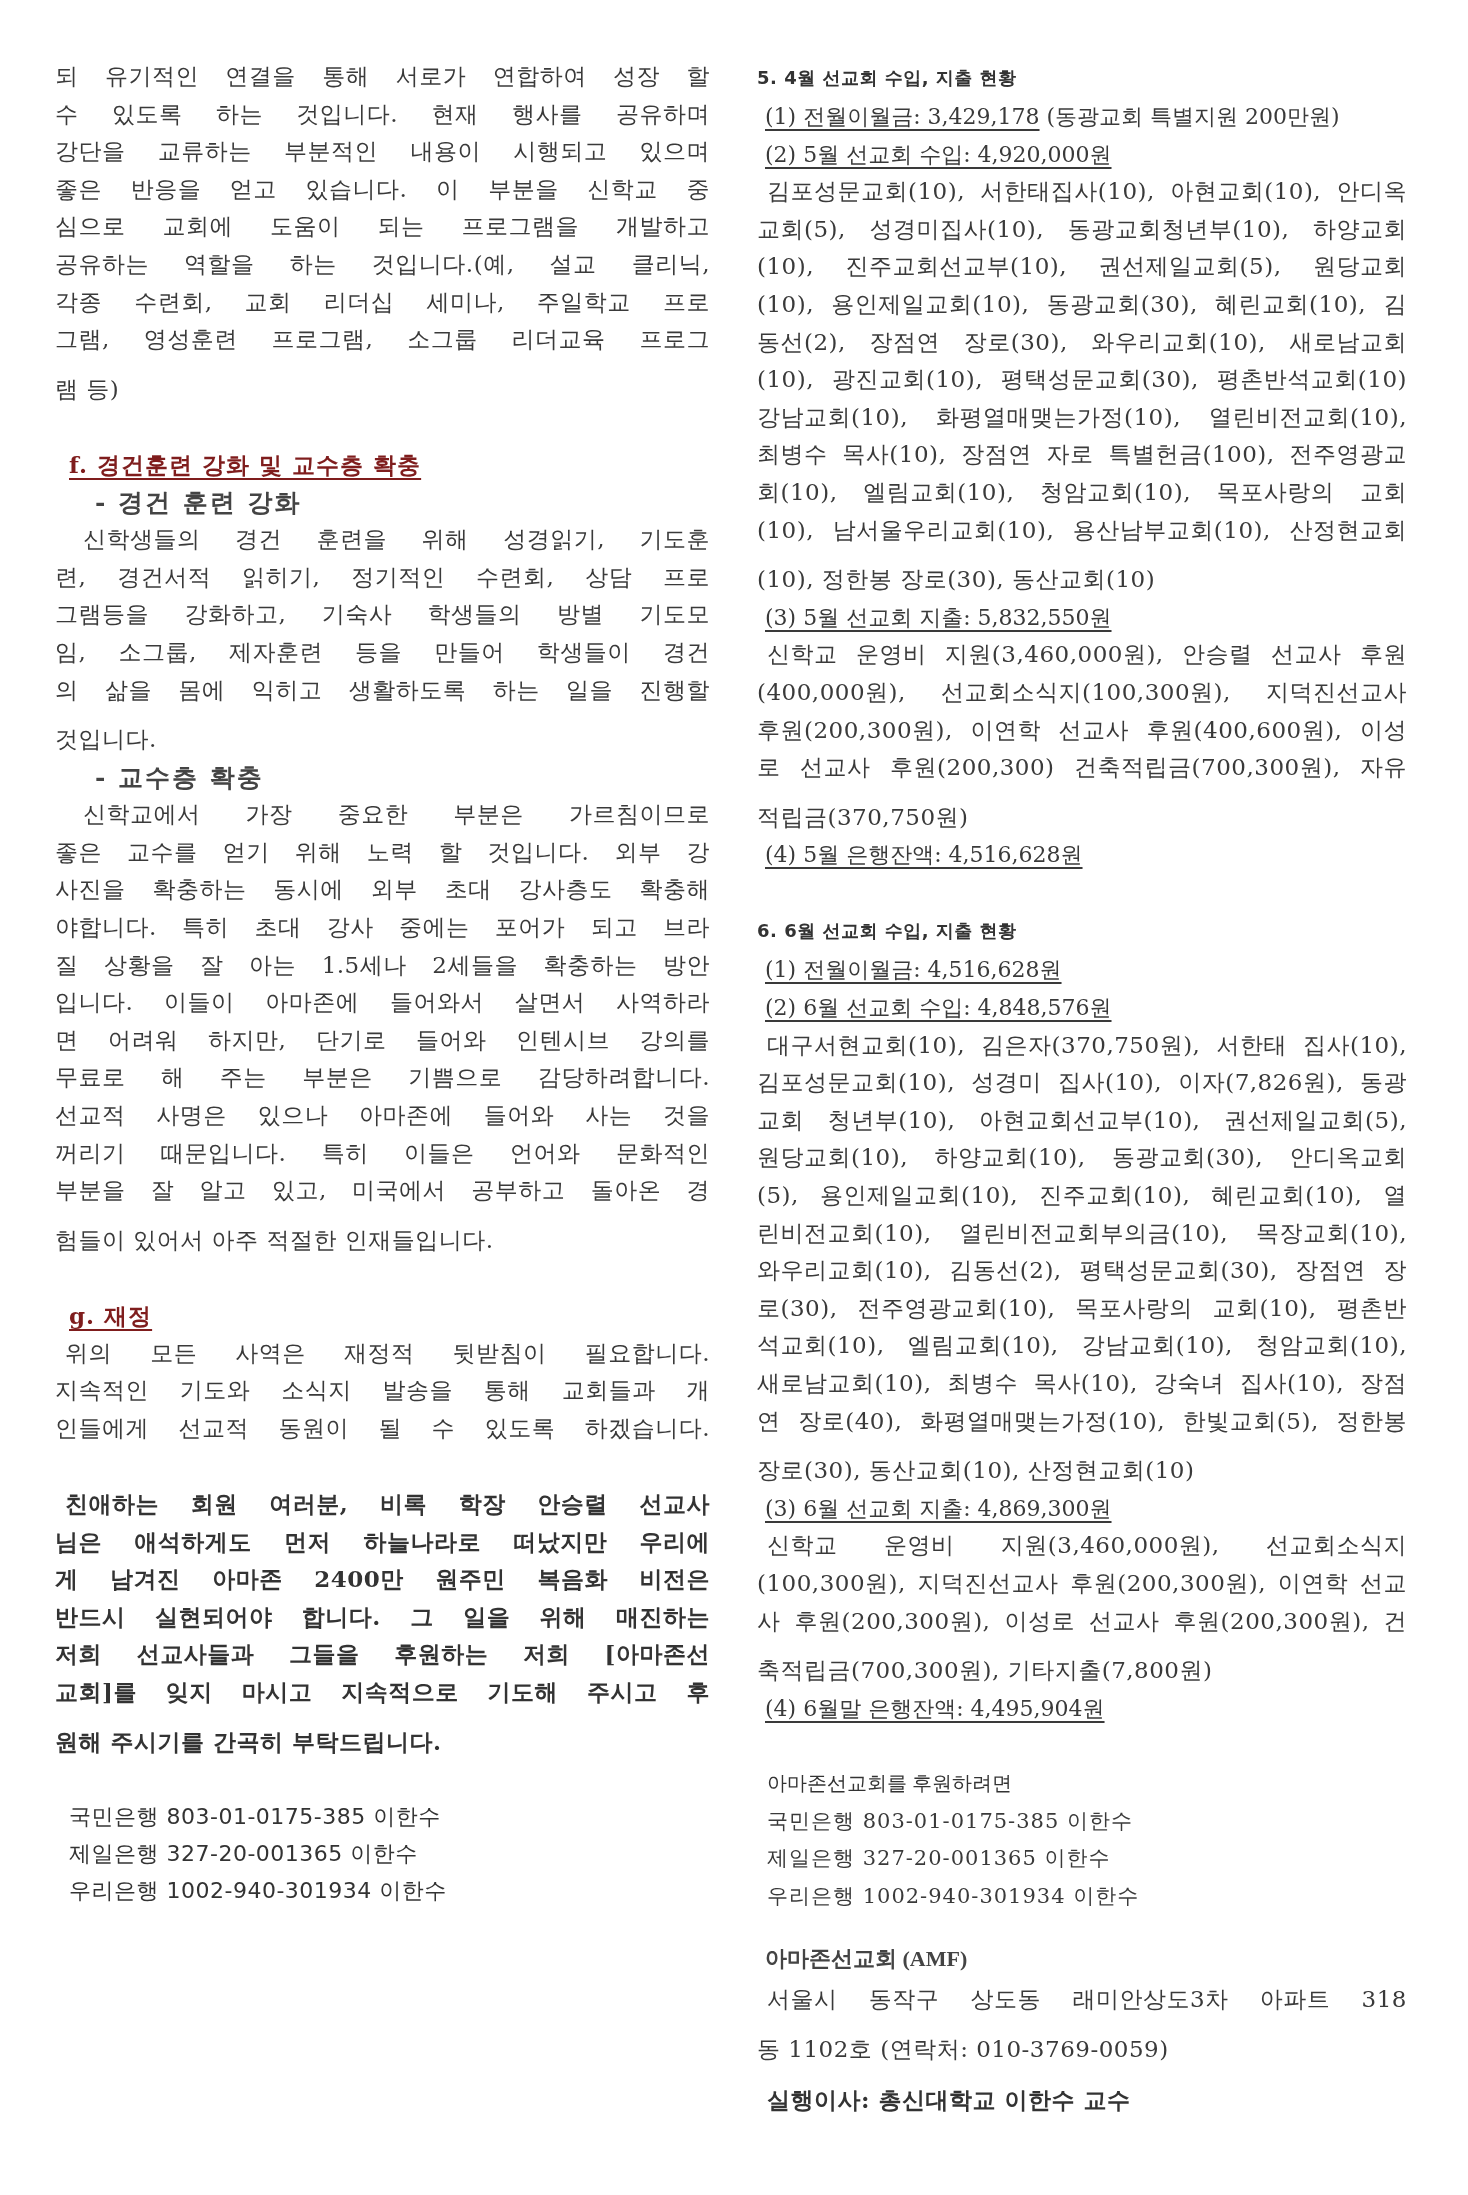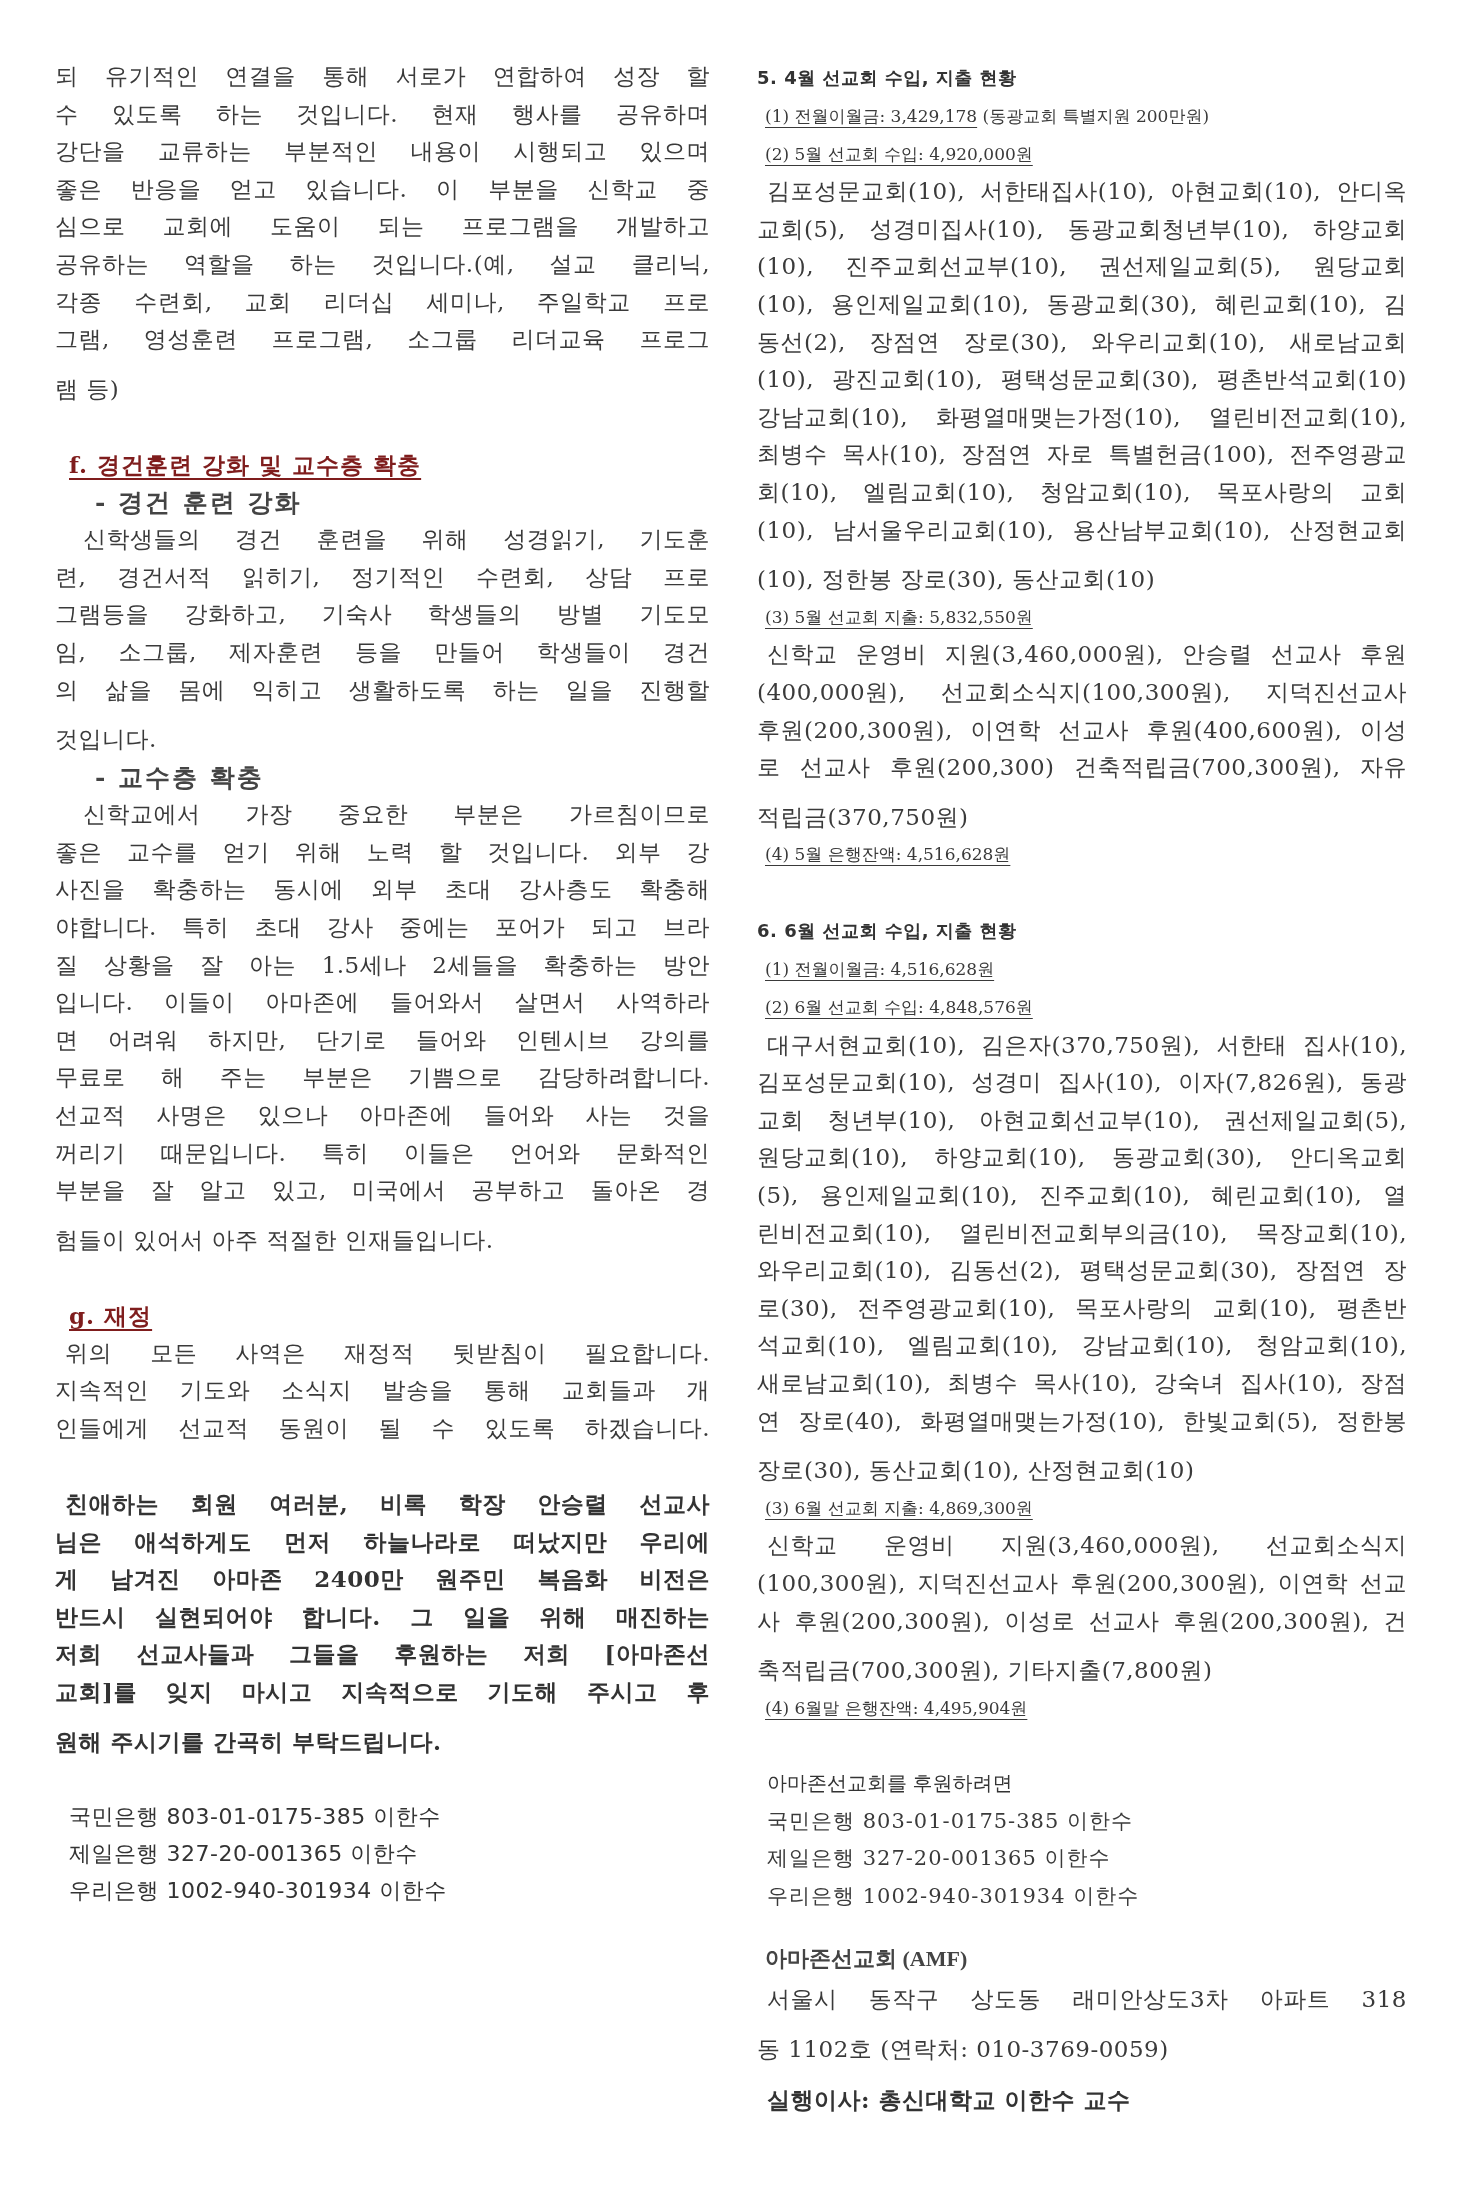--- a/index.html
+++ b/index.html
@@ -15,27 +15,27 @@
     font-size: 23px; line-height: 37.6px; white-space: nowrap;
     text-align: justify; text-align-last: justify; letter-spacing: 0.5px;
   }
   .line.last { text-align-last: left; margin-top: 12px; }
   .indent { padding-left: 28px; }
   .indent-sm { padding-left: 10px; }
   .sub-head { font-size: 25px; line-height: 37.6px; padding-left: 40px; font-weight: bold; color: #444; letter-spacing: 2px; }
   .sec-head { font-size: 23px; line-height: 37.6px; text-decoration: underline; font-weight: bold; color: #7f1d1d; padding-left: 14px; text-underline-offset: 5px; letter-spacing: 1px;}
   .h-title { font-family: "DejaVu Sans", "Liberation Sans", sans-serif; font-weight: bold; font-size: 18px; line-height: 40px; color: #333; letter-spacing: 0.5px; }
   .u { text-decoration: underline; text-underline-offset: 5px; }
-  .item-head { font-size: 17px; line-height: 37.6px; padding-left: 8px; white-space: nowrap; }
+  .item-head { font-size: 22px; line-height: 37.6px; padding-left: 8px; white-space: nowrap; }
   .gap { height: 37.6px; }
   .gap-sm { height: 22px; }
   .bold { font-weight: bold; color: #333; }
   .hand { font-family: "DejaVu Sans", "Liberation Sans", sans-serif; font-size: 22px; line-height: 37px; padding-left: 14px; color: #333; white-space: nowrap; letter-spacing: 0.5px; }
   .bank { font-size: 21px; line-height: 37.6px; padding-left: 10px; white-space: nowrap; letter-spacing: 1px; }
-  .bank-title { font-family: Liberation Sans, sans-serif; font-size: 20px; line-height: 37.6px; padding-left: 10px; color: #333; }
+  .bank-title { font-family: Liberation Serif, serif; font-size: 20px; line-height: 37.6px; padding-left: 10px; color: #333; }
   .org-title { font-family: Liberation Serif, serif; font-weight: bold; font-size: 22px; line-height: 44px; color: #444; padding-left: 8px; }
 </style>
 </head>
 <body>
 
 <div class="col left">
   <div>
     <div class="line">되 유기적인 연결을 통해 서로가 연합하여 성장 할</div>
     <div class="line">수 있도록 하는 것입니다. 현재 행사를 공유하며</div>
     <div class="line">강단을 교류하는 부분적인 내용이 시행되고 있으며</div>

